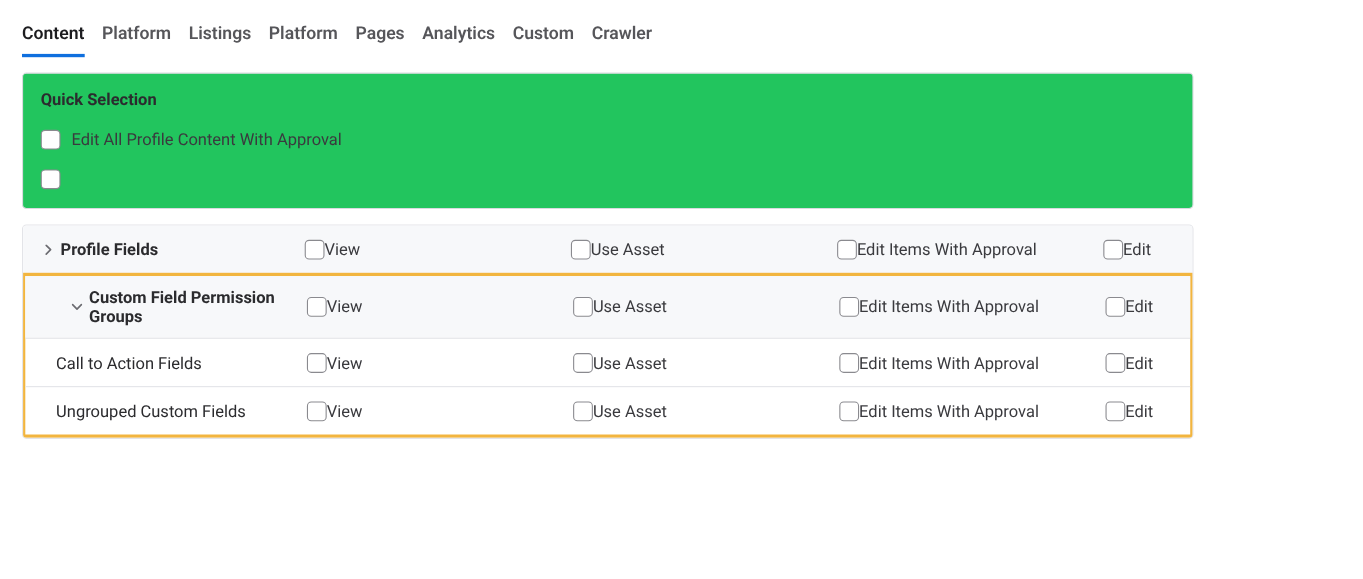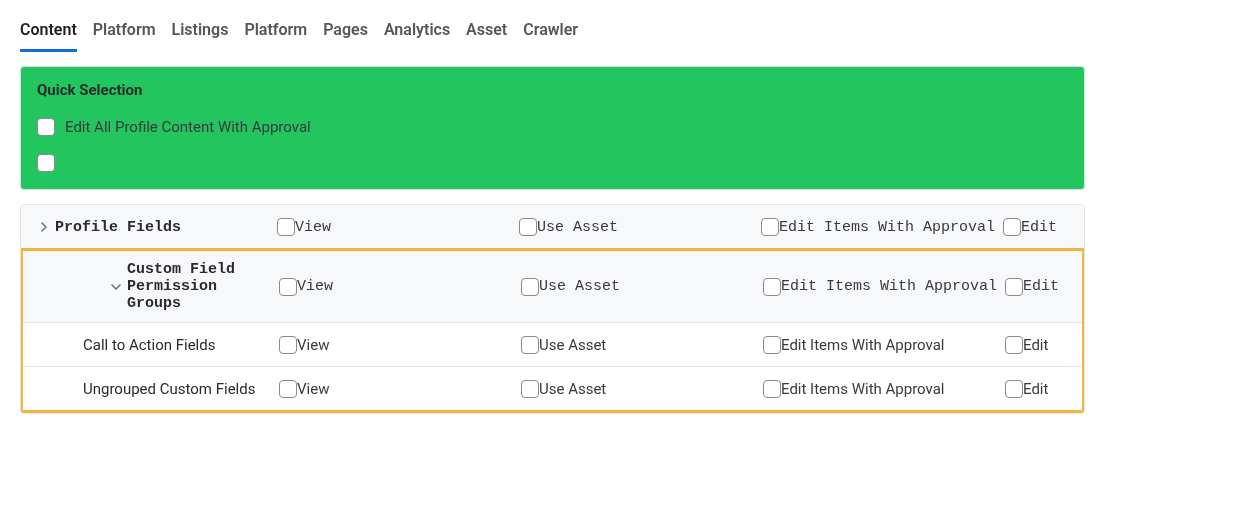--- a/index.html
+++ b/index.html
@@ -86,41 +86,41 @@
     border-radius: 4px;
     overflow: hidden;
   }
   .perm-row {
     display: grid;
     grid-template-columns: 256px 242px 242px 242px 1fr;
     align-items: center;
     min-height: 44px;
     border-top: 1px solid #e3e4e8;
   }
-  .perm-row:first-child { border-top: none; font-family: Liberation Mono, monospace; }
+  .perm-row:first-child { border-top: none; }
   .perm-row.headerish {
     background: #f7f8fa;
   }
   .row-label-cell {
     display: flex;
     align-items: center;
     gap: 6px;
     padding: 10px 8px 10px 18px;
     font-size: 15px;
     color: #2b2b2e;
   }
   .row-label-cell.bold { font-weight: 700; }
   .chev {
     width: 10px;
     height: 10px;
     flex-shrink: 0;
     color: #6b6b70;
   }
   .chev svg { display: block; }
-  .child-indent { padding-left: 60px; }
+  .child-indent { padding-left: 28px; }
   .perm-cell {
     display: flex;
     align-items: center;
     gap: 0;
     font-size: 15px;
     color: #3a3a3e;
   }
   
   .highlight-wrap {
     border: 3px solid #f2b53f;
@@ -133,21 +133,21 @@
 
 <div class="page">
 
   <div class="tabs">
     <div class="tab active">Content</div>
     <div class="tab">Platform</div>
     <div class="tab">Listings</div>
     <div class="tab">Platform</div>
     <div class="tab">Pages</div>
     <div class="tab">Analytics</div>
-    <div class="tab">Asset</div>
+    <div class="tab">Custom</div>
     <div class="tab">Crawler</div>
   </div>
 
   <div class="panel">
     <div class="panel-title">Quick Selection</div>
 
     <div class="check-row">
       <div class="chk"></div>
       <div class="check-label">Edit All Profile Content With Approval</div>
     </div>
@@ -182,21 +182,21 @@
       </div>
       <div class="perm-cell">
         <div class="chk"></div>
         <span>Edit</span>
       </div>
     </div>
 
     <div class="highlight-wrap">
 
       <div class="perm-row headerish">
-        <div class="row-label-cell bold" style="padding-left:42px;margin-left:46px;">
+        <div class="row-label-cell bold" style="padding-left:42px;">
           <span class="chev">
             <svg width="10" height="10" viewBox="0 0 10 10">
                 <path d="M1 3 L5 7 L9 3" stroke="#6b6b70" stroke-width="1.5" fill="none" stroke-linecap="round" stroke-linejoin="round"></path>
               </svg>
           </span>
           <span>Custom Field Permission Groups</span>
         </div>
         <div class="perm-cell">
           <div class="chk"></div>
           <span>View</span>

